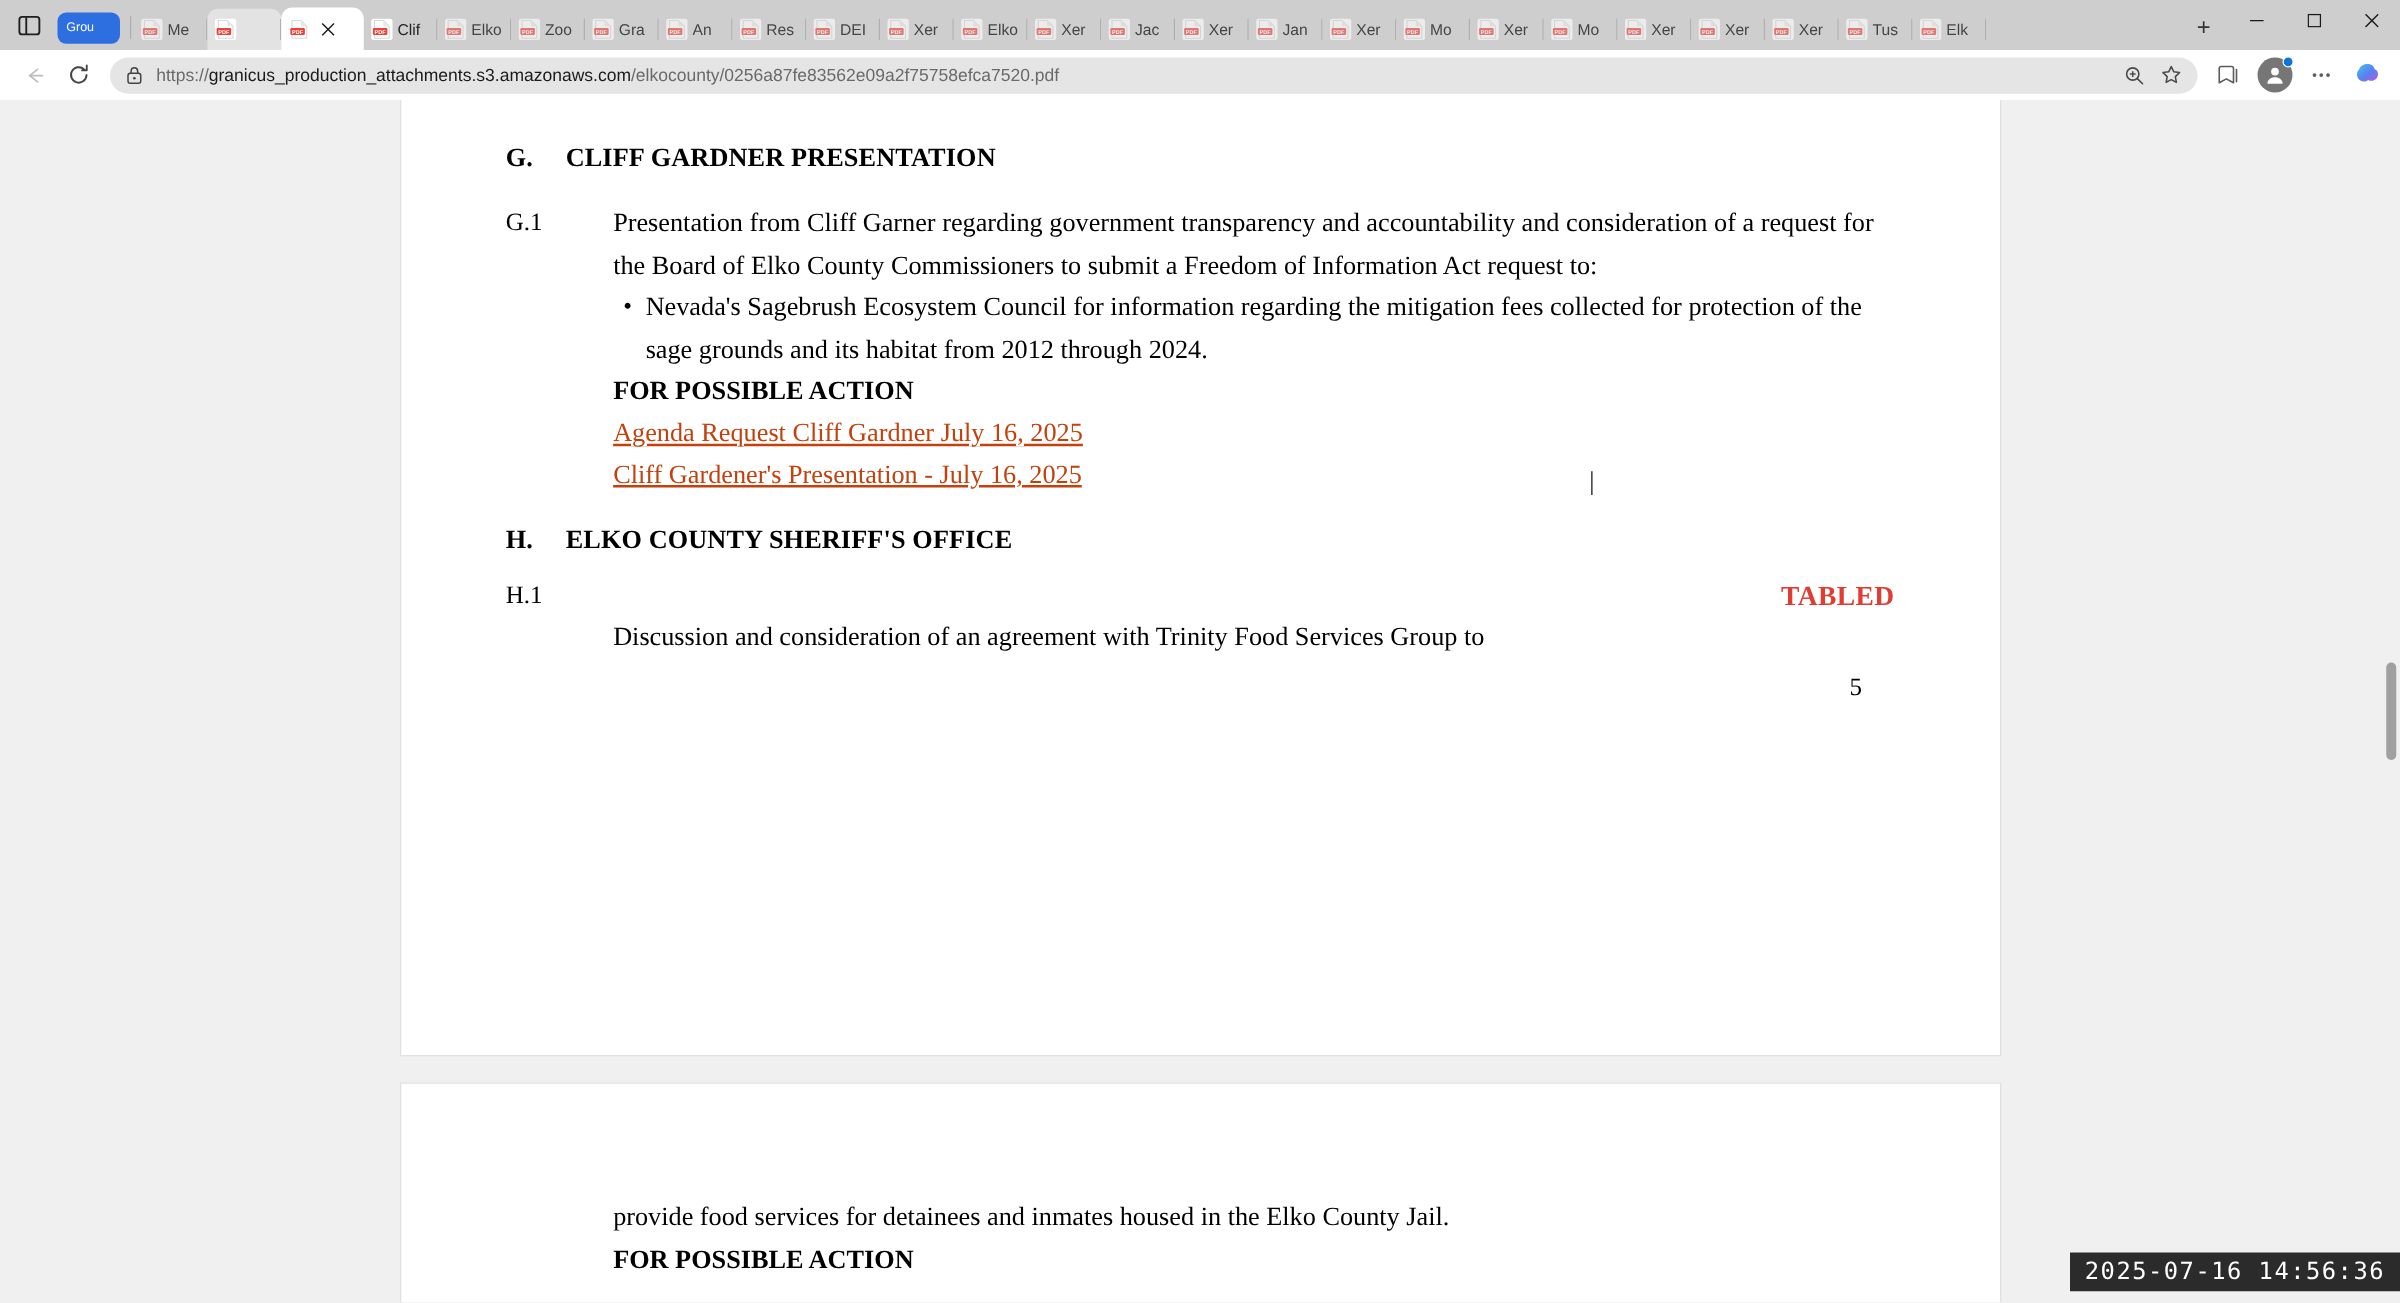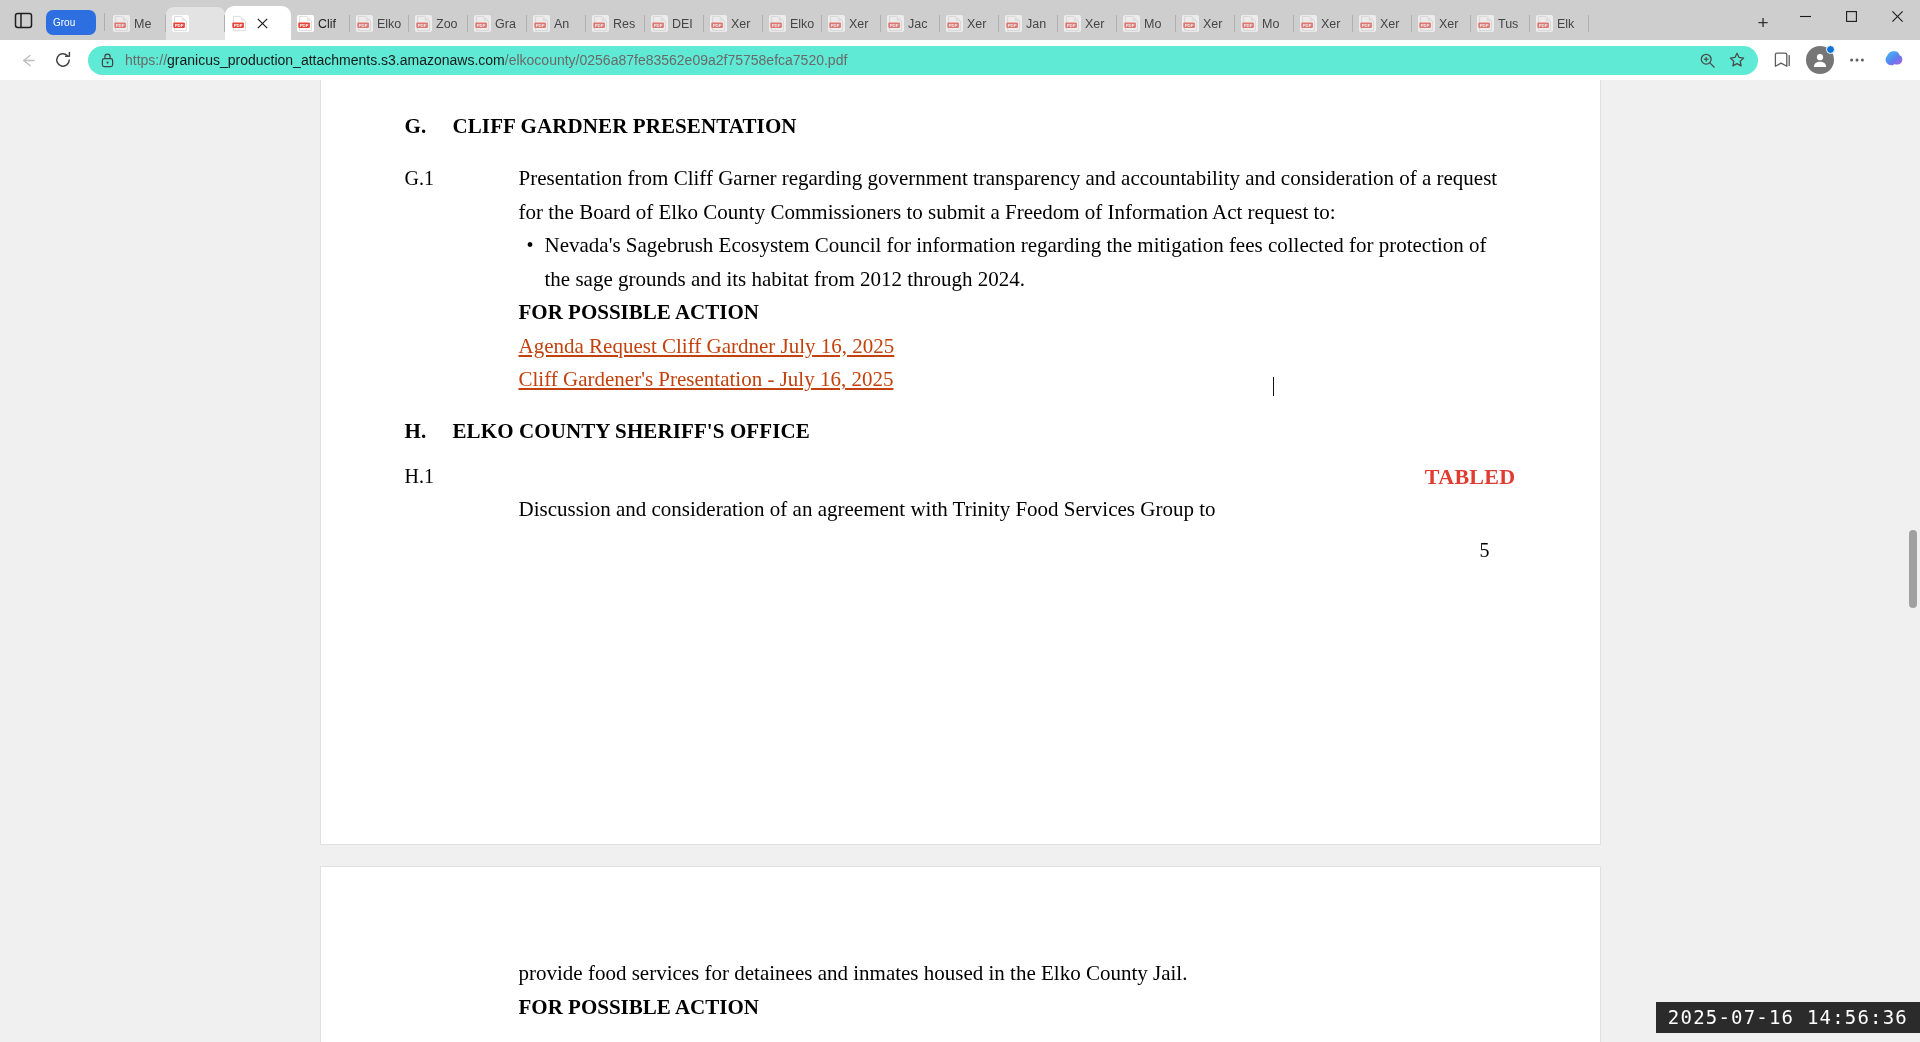--- a/index.html
+++ b/index.html
@@ -81,21 +81,21 @@
     height: 40px; background: #ffffff; display: flex; align-items: center;
     padding: 0 10px; gap: 2px; flex-shrink: 0;
   }
   .tb-btn {
     width: 34px; height: 30px; display: flex; align-items: center; justify-content: center;
     border-radius: 5px; color: #5c5c5c; flex-shrink: 0;
   }
   .tb-btn.disabled { color: #bdbdbd; }
 
   .omnibox {
-    flex: 1; height: 29px; background: #5eead4; border-radius: 15px;
+    flex: 1; height: 29px; background: #e5e5e5; border-radius: 15px;
     display: flex; align-items: center; padding: 0 8px 0 12px; margin: 0 6px;
     min-width: 0; position: relative;
   }
   .lock-ico { width: 17px; height: 17px; flex-shrink: 0; margin-right: 8px; color: #444; }
   .url-text {
     flex: 1; font-size: 14px; color: #6a6a6a; white-space: nowrap;
     overflow: hidden; text-overflow: ellipsis; min-width: 0;
     font-family: "Liberation Sans", sans-serif;
   }
   .url-text .host { color: #1a1a1a; }
@@ -123,21 +123,21 @@
   }
   .page.first { height: 764px; margin-top: 0; }
   .page.second { height: 400px; margin-top: 23px; }
 
   .doc { padding: 0; font-family: "Liberation Serif", serif; color: #000; }
 
   .sec-head {
     display: flex; font-weight: bold; font-size: 21px; letter-spacing: 0.1px;
   }
   .sec-letter { width: 48px; flex-shrink: 0; }
-  .item-row { display: flex; font-size: 21px; line-height: 33.5px; gap: 28px; }
+  .item-row { display: flex; font-size: 21px; line-height: 33.5px; }
   .item-num { width: 86px; flex-shrink: 0; font-size: 20px; }
   .item-body { flex: 1; }
 
   .bullets { list-style: none; margin: 0; padding: 0; }
   .bullets li { position: relative; padding-left: 26px; }
   .bullets li::before {
     content: "•"; position: absolute; left: 8px; top: 0; font-size: 20px;
   }
   .bold { font-weight: bold; }
   .link { color: #c2410c; }

